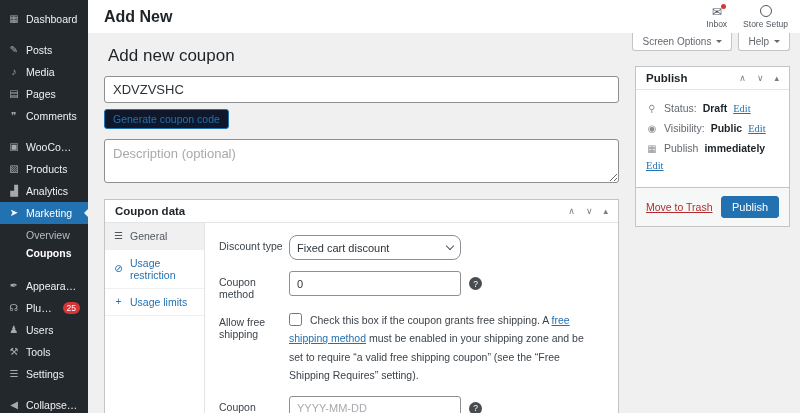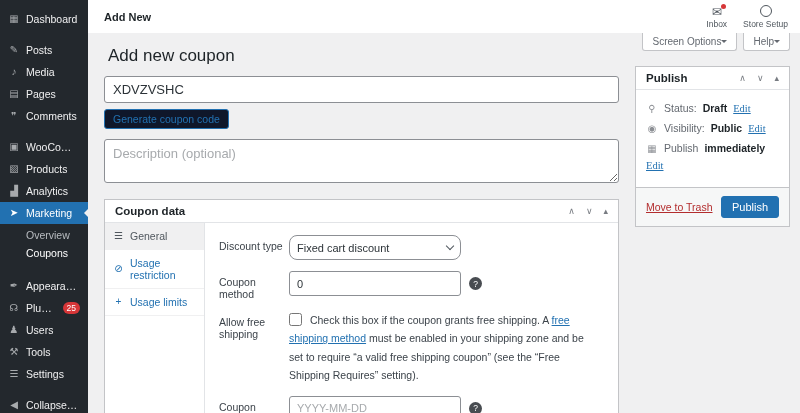--- a/index.html
+++ b/index.html
@@ -12,36 +12,36 @@
   .menu-item { display:flex; align-items:center; gap:6px; padding:5px 8px; cursor:pointer; position:relative; }
   .menu-item .mi { width:12px; min-width:12px; color:#a7aaad; font-size:10px; text-align:center; line-height:1; }
   .menu-item .ml { white-space:nowrap; overflow:hidden; text-overflow:ellipsis; }
   .menu-item.active { background:#2271b1; color:#fff; }
   .menu-item.active .mi { color:#fff; }
   .menu-item.active::after { content:""; position:absolute; right:0; top:50%; transform:translateY(-50%);
     border:4px solid transparent; border-right-color:#f0f0f1; }
   .menu-gap { margin-top:9px; }
   .submenu { padding:2px 0 4px 0; }
   .submenu-item { padding:3px 8px 3px 26px; color:#b8bcc0; cursor:pointer; white-space:nowrap; }
-  .submenu-item.current { color:#fff; font-weight:normal; }
+  .submenu-item.current { color:#fff; font-weight:bold; }
   .badge { background:#d63638; color:#fff; border-radius:8px; font-size:8.5px; line-height:12px; padding:0 4px; margin-left:4px; display:inline-block; }
 
   
   .content { flex:1; display:flex; flex-direction:column; position:relative; min-width:0; }
   .topbar { height:33px; min-height:33px; background:#fff; display:flex; align-items:center; justify-content:space-between; padding:0 12px 0 16px; }
-  .topbar-title { font-weight:bold; font-size:11px; color:#1d2327; }
+  .topbar-title { font-weight:bold; font-size:16px; color:#1d2327; }
   .topbar-right { display:flex; gap:16px; align-items:flex-end; }
   .tb-btn { display:flex; flex-direction:column; align-items:center; gap:1px; font-size:8.5px; color:#50575e; cursor:pointer; }
   .envelope { position:relative; font-size:12px; color:#50575e; line-height:1; }
   .envelope .dot { position:absolute; top:-2px; right:-4px; width:5px; height:5px; background:#d63638; border-radius:50%; }
   .circle-icon { width:12px; height:12px; border:1.5px solid #50575e; border-radius:50%; margin-bottom:1px; }
 
   .opts-row { position:absolute; top:33px; right:10px; display:flex; gap:6px; z-index:5; }
   .opt-btn { background:#fff; border:1px solid #c3c4c7; border-top:none; border-radius:0 0 3px 3px;
-    font-size:10px; color:#646970; padding:3px 9px; display:flex; align-items:center; cursor:pointer; font-family:inherit; }
+    font-size:10px; color:#646970; padding:3px 9px; display:flex; align-items:center; gap:5px; cursor:pointer; font-family:inherit; }
   .caret { width:0; height:0; border:3px solid transparent; border-top-color:#646970; margin-top:3px; }
 
   .main-row { display:flex; padding:10px 10px 0 16px; gap:16px; align-items:flex-start; }
   .left-col { flex:1; min-width:0; }
   .page-title { font-size:17px; font-weight:normal; color:#1d2327; margin:3px 4px 10px; }
   .code-input { width:100%; height:27px; border:1px solid #8c8f94; border-radius:3px; padding:0 8px; font-size:13px; color:#2c3338; font-family:inherit; }
   .generate-btn { margin-top:6px; background:#0f172a; border:1px solid #2271b1; color:#2271b1; font-size:10.5px; padding:3px 8px; border-radius:3px; cursor:pointer; font-family:inherit; }
   .desc-area { margin-top:10px; width:100%; height:44px; border:1px solid #8c8f94; border-radius:3px; padding:6px 8px; font-size:13px; color:#2c3338; font-family:inherit; resize:both; }
   .desc-area::placeholder, .text-input::placeholder { color:#a7aaad; }
 

